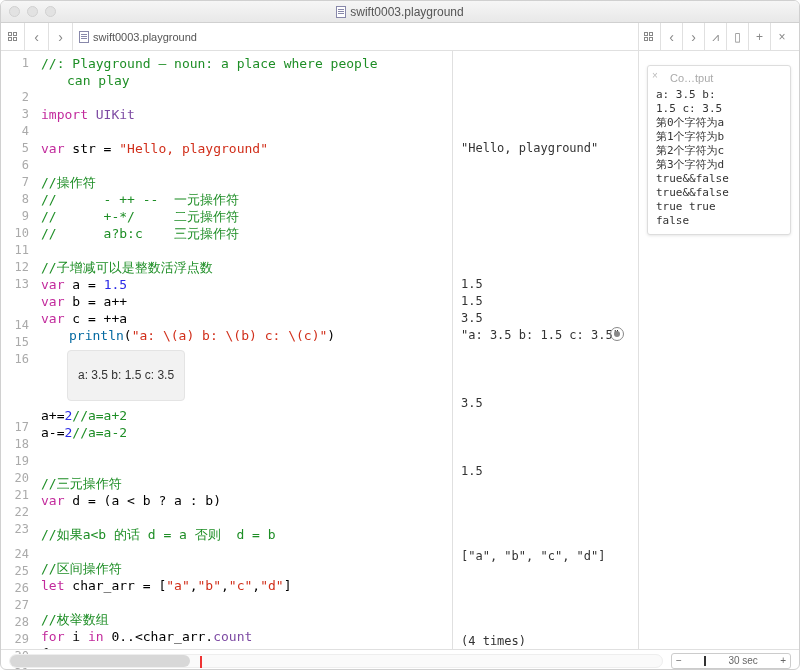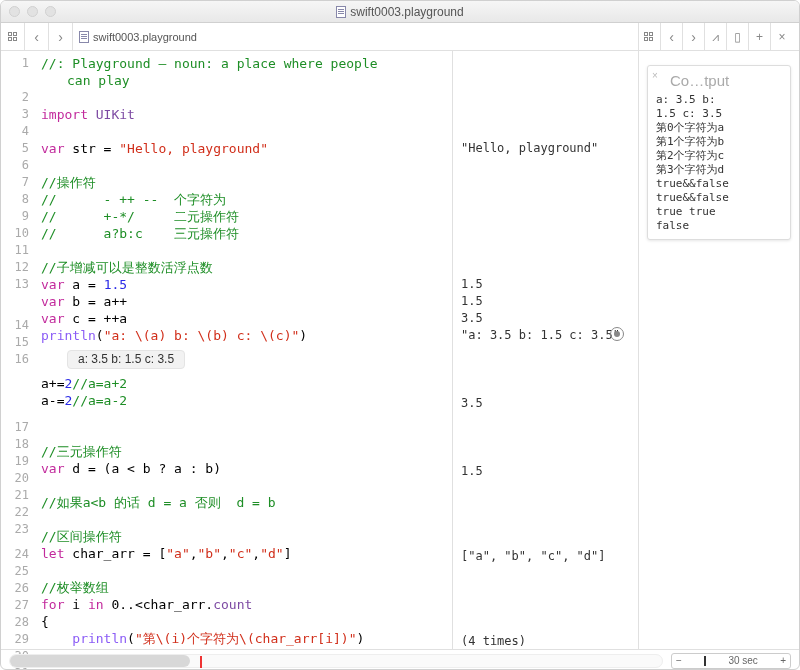--- a/index.html
+++ b/index.html
@@ -104,51 +104,51 @@
 .console-box {
   border: 1px solid #ddd;
   border-radius: 3px;
   background: #fff;
   box-shadow: 0 1px 3px rgba(0,0,0,0.1);
   padding: 6px 8px;
   font-size: 11px;
   position: relative;
 }
 .console-close { position:absolute; top:4px; left:4px; color:#bbb; font-size:10px;}
-.console-title { color:#aaa; font-size:15px; padding-left:14px; margin-bottom:4px;}
+.console-title { color:#aaa; font-size:11px; padding-left:14px; margin-bottom:4px;}
 .console-body { font-family: Menlo, monospace; font-size:11px; line-height:14px; font-weight:normal; color:#333;}
 .bottombar {
   height: 22px;
   border-top: 1px solid #e0e0e0;
   display: flex; align-items: center;
 }
 .hscroll-track { flex:1; height:14px; margin:0 8px; background:#fafafa; border:1px solid #eee; border-radius:7px; position:relative;}
 .hscroll-thumb { position:absolute; left:0; top:0; bottom:0; width:180px; background:#d8d8d8; border-radius:7px;}
 .tick-red { width:2px; height:12px; background:#e33; position:absolute; left:190px; top:1px;}
 .timeline { width:120px; height:16px; border:1px solid #ccc; border-radius:3px; display:flex; align-items:center; justify-content:space-between; padding:0 4px; margin-right:8px; font-size:10px; color:#666;}
 .playhead { width:2px; height:10px; background:#333;}
 .wrapped { padding-left: 26px;}
 .inline-result {
   display:inline-block;
   background:#f2f2f2;
   border:1px solid #e4e4e4;
   border-radius:4px;
-  padding: 0 10px;
+  padding: 16px 10px;
   margin: 6px 0 6px 26px;
   font-family: -apple-system, Arial, sans-serif;
   font-size: 12px;
   color:#333;
 }
 
 .kw { color:#c22a9c; }
 .str { color:#d12f1b; }
 .cmt { color:#1e8e26; }
 .num { color:#2a2ae6; }
 .type { color:#7d4aa3; }
-.func{ color:#8b5cf6;}
+.func{ color:#0369a1;margin-left:28px;}
 .grid-icon { display:inline-block; width:10px; height:10px; }
 .grid-icon span{display:block;width:4px;height:4px;border:1px solid #888;float:left;margin:0 1px 1px 0;}
 .chev{font-size:14px;line-height:1;}
 </style>
 </head>
 <body>
 
 <div class="titlebar">
   <div class="traffic">
     <div class="dot"></div>
@@ -253,21 +253,21 @@
         <div style="height: 17px;">32</div>
       </div>
     <div class="code"><span class="cmt">//: Playground — noun: a place where people</span>
 <span class="cmt wrapped">can play</span>
 
 <span class="kw">import</span> <span class="type">UIKit</span>
 
 <span class="kw">var</span><span> str = </span><span class="str">"Hello, playground"</span>
 
 <span class="cmt">//操作符</span>
-<span class="cmt">//      - ++ --  个字符为</span>
+<span class="cmt">//      - ++ --  一元操作符</span>
 <span class="cmt">//      +-*/     二元操作符</span>
 <span class="cmt">//      a?b:c    三元操作符</span>
 
 <span class="cmt">//子增减可以是整数活浮点数</span>
 <span class="kw">var</span><span> a = </span><span class="num">1.5</span>
 <span class="kw">var</span><span> b = a++</span>
 <span class="kw">var</span><span> c = ++a</span>
 <span class="func">println</span><span>(</span><span class="str">"a: \(a) b: \(b) c: \(c)"</span><span>)</span>
 <div class="inline-result">a: 3.5 b: 1.5 c: 3.5</div>
 <span>a+=</span><span class="num">2</span><span class="cmt">//a=a+2</span>

